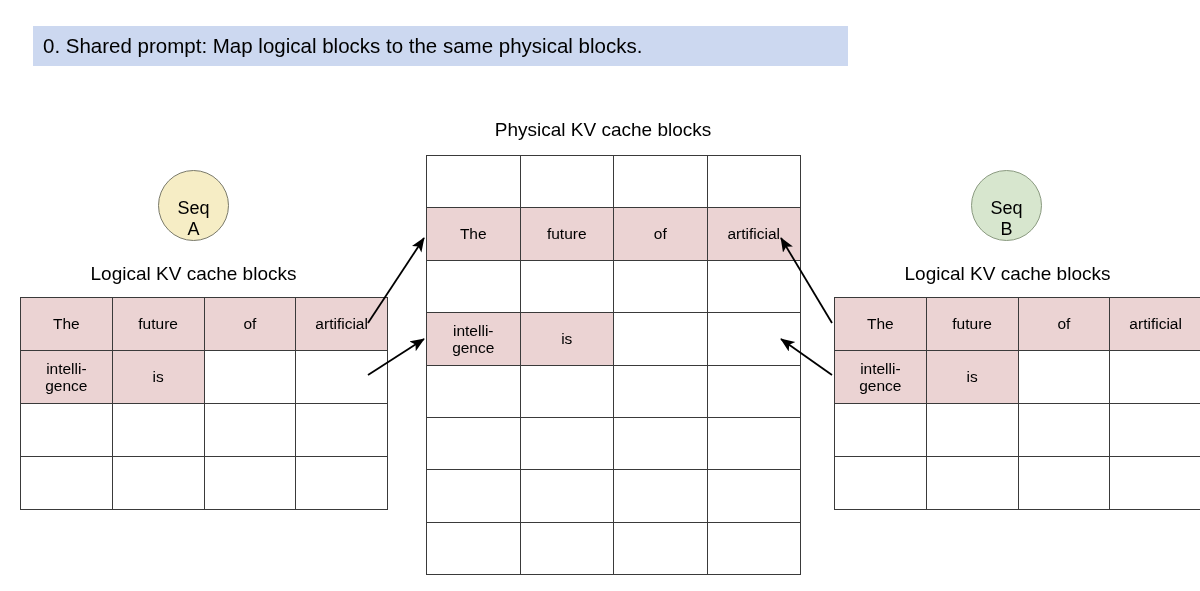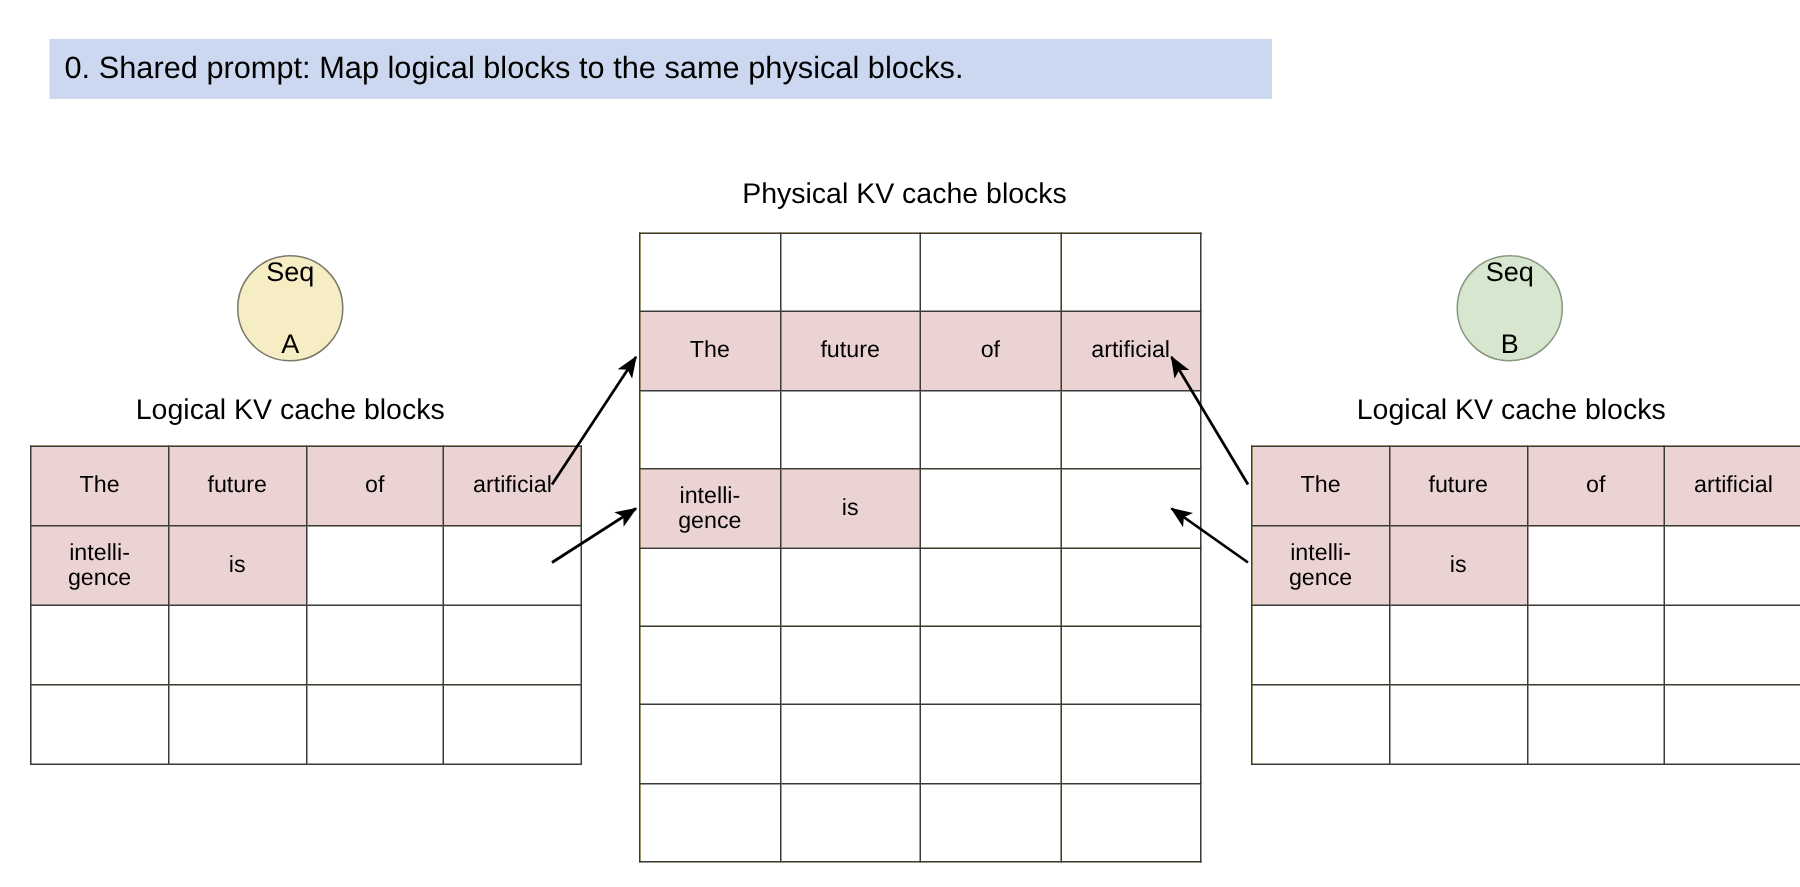--- a/index.html
+++ b/index.html
@@ -95,21 +95,21 @@
   
   .seq-circle {
     position: absolute;
     width: 71px;
     height: 71px;
     border-radius: 50%;
     border: 1.4px solid #7a7a6a;
     display: flex;
     flex-direction: column;
     align-items: center;
-    justify-content: space-between;
+    justify-content: flex-end;
     font-size: 18px;
     line-height: 1.16;
     box-sizing: border-box;
     color: #000;
   }
   #seq-a {
     left: 158px;
     top: 170px;
     background: #f6edc5;
   }

